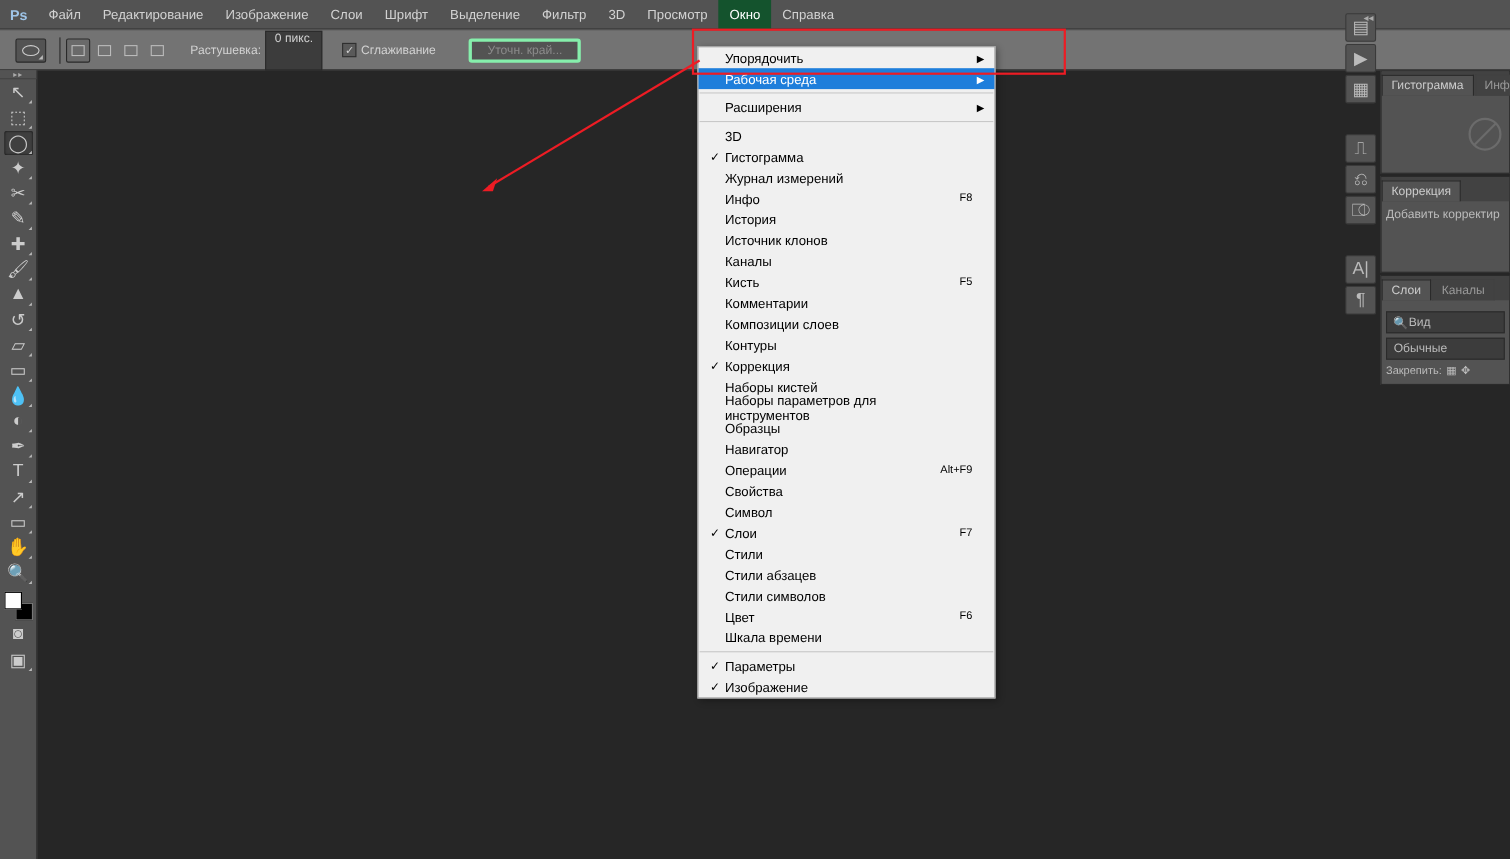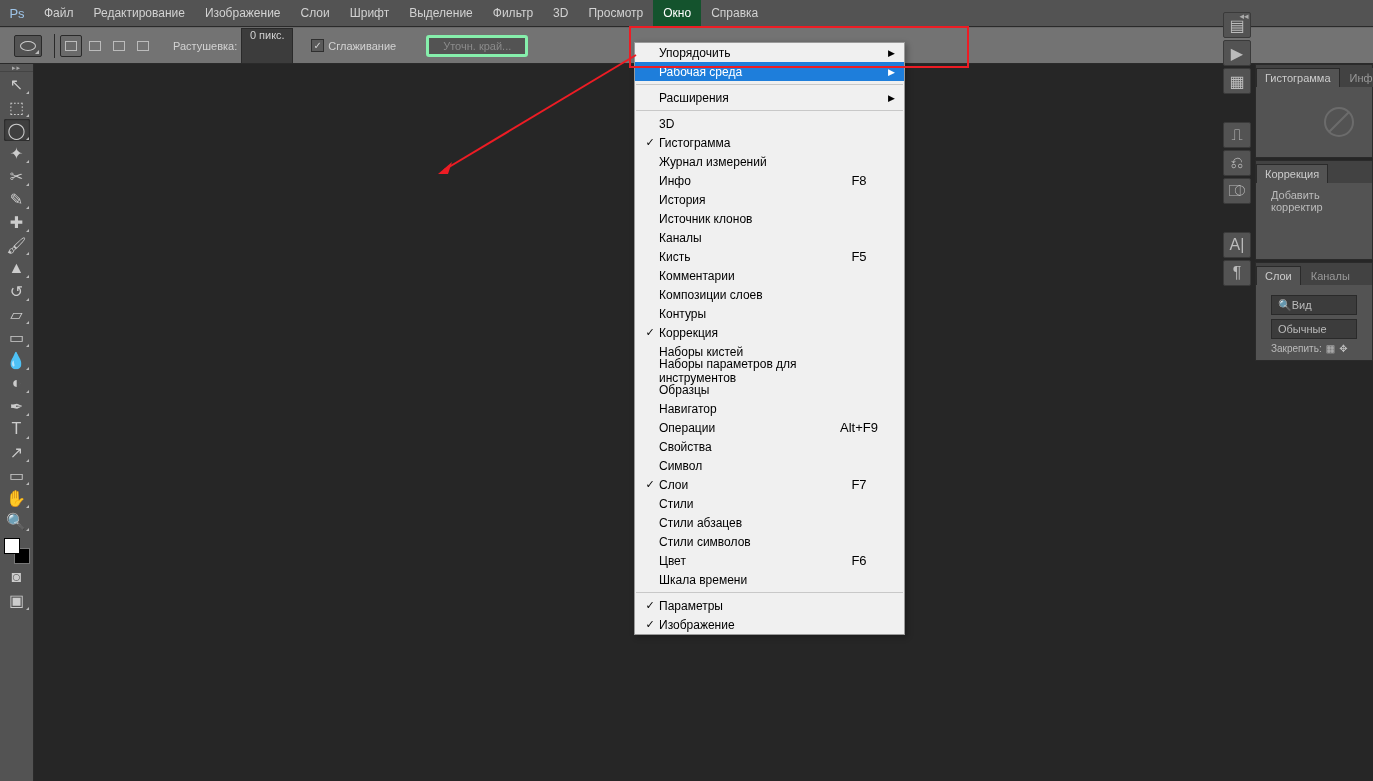--- a/index.html
+++ b/index.html
@@ -1,18 +1,18 @@
 <!DOCTYPE html>
 <html><head>
 <meta charset="utf-8">
 <style>
 *{margin:0;padding:0;box-sizing:border-box;font-family:"Segoe UI",Tahoma,sans-serif;user-select:none}
 body{width:1373px;height:781px;background:#535353;overflow:hidden;position:relative}
 .menubar{height:27px;background:#535353;display:flex;align-items:center;color:#d2d2d2;font-size:12px;border-bottom:1px solid #2a2a2a}
-.logo{width:34px;height:27px;display:flex;align-items:center;justify-content:center;color:#9ec4e8;font-weight:normal;font-size:13px}
+.logo{width:34px;height:27px;display:flex;align-items:center;justify-content:center;color:#9ec4e8;font-weight:bold;font-size:13px}
 .menubar .item{padding:0 10px;height:27px;display:flex;align-items:center;cursor:default}
 .menubar .item.active{background:#14532d;color:#fff}
 .optbar{height:37px;background:#737373;border-top:1px solid #686868;border-bottom:1px solid #2a2a2a;display:flex;align-items:center;color:#d2d2d2;font-size:11px}
 .lasso-btn{width:28px;height:22px;margin:0 8px 0 14px;background:#535353;border:1px solid #2a2a2a;border-radius:2px;position:relative;display:flex;align-items:center;justify-content:center}
 .lasso-shape{width:16px;height:10px;border:1px solid #ccc;border-radius:50%}
 .tri{position:absolute;right:2px;bottom:2px;border-left:4px solid transparent;border-bottom:4px solid #bbb}
 .vsep{width:1px;height:24px;background:#2a2a2a;margin:0 4px}
 .modebtn{width:22px;height:22px;margin:0 1px;display:flex;align-items:center;justify-content:center;border:1px solid transparent;border-radius:2px}
 .modebtn.on{background:#6a6a6a;border-color:#2a2a2a}
 .sq{width:12px;height:10px;border:1px solid #bbb;position:relative}
@@ -27,34 +27,34 @@
 .tbtn .tri{position:absolute;right:1px;bottom:1px;border-left:3px solid transparent;border-bottom:3px solid #bbb}
 .colorsw{width:26px;height:26px;margin:6px auto 2px;position:relative}
 .fgc{position:absolute;width:16px;height:16px;background:#fff;border:1px solid #000;top:0;left:0}
 .bgc{position:absolute;width:16px;height:16px;background:#000;border:1px solid #777;bottom:0;right:0}
 .canvas{position:absolute;left:34px;top:64px;right:0;bottom:0;background:#262626}
 .dropdown{position:absolute;left:634px;top:42px;width:271px;background:#f0f0f0;border:1px solid #9a9a9a;box-shadow:2px 2px 6px rgba(0,0,0,0.3);font-size:12px;color:#000}
 .dropdown .row{height:19px;display:flex;align-items:center;padding:0 6px;position:relative}
 .dropdown .row.hl{background:#1e7edb;color:#fff}
 .dropdown .row .chkcol{width:18px;text-align:center;font-size:11px}
 .dropdown .row .lbl{flex:1}
-.dropdown .row .sc{width:54px;text-align:center;padding-right:4px;font-size:13px}
+.dropdown .row .sc{width:54px;text-align:right;padding-right:4px;font-size:10px}
 .dropdown .row .arr{width:10px;font-size:9px}
 .dropdown .sep{height:1px;background:#c8c8c8;margin:3px 1px}
 .annot-box{position:absolute;border:2px solid #ed1c24;pointer-events:none}
 .annot-line{position:absolute;pointer-events:none}
 .rpanels{position:absolute;right:0;top:64px;bottom:0;width:160px}
 .rdock{position:absolute;right:120px;top:10px;width:30px}
 .rdock .db{width:28px;height:26px;margin:2px 0;background:#535353;border:1px solid #3a3a3a;border-radius:2px;display:flex;align-items:center;justify-content:center;color:#bbb}
 .rdock .gap{height:24px}
 .rpane{background:#535353;border:1px solid #2a2a2a;margin-bottom:2px}
 .tabs{height:22px;background:#424242;display:flex;align-items:flex-end;font-size:11px;color:#ccc}
 .tab{padding:3px 8px;background:#535353;border:1px solid #2a2a2a;border-bottom:none;margin-right:1px}
 .tab.inact{background:#424242;color:#999;border-color:#424242}
-.rpane .body{padding:6px 15px;color:#bbb;font-size:11px;min-height:42px}
+.rpane .body{padding:6px 4px;color:#bbb;font-size:11px;min-height:42px}
 .hist-empty{display:flex;align-items:center;justify-content:flex-end;height:70px}
 .hist-empty svg{opacity:.35}
 .kind-select{height:20px;background:#3c3c3c;border:1px solid #2a2a2a;color:#bbb;font-size:11px;display:flex;align-items:center;padding:0 6px;margin:4px 0}
 .srch{font-size:11px;color:#999}
 .collapse-tab{position:absolute;right:0;top:0;width:18px;height:12px;display:flex;align-items:center;justify-content:center;color:#aaa;font-size:9px}
 </style>
 </head>
 <body>
 
 <div class="menubar">

